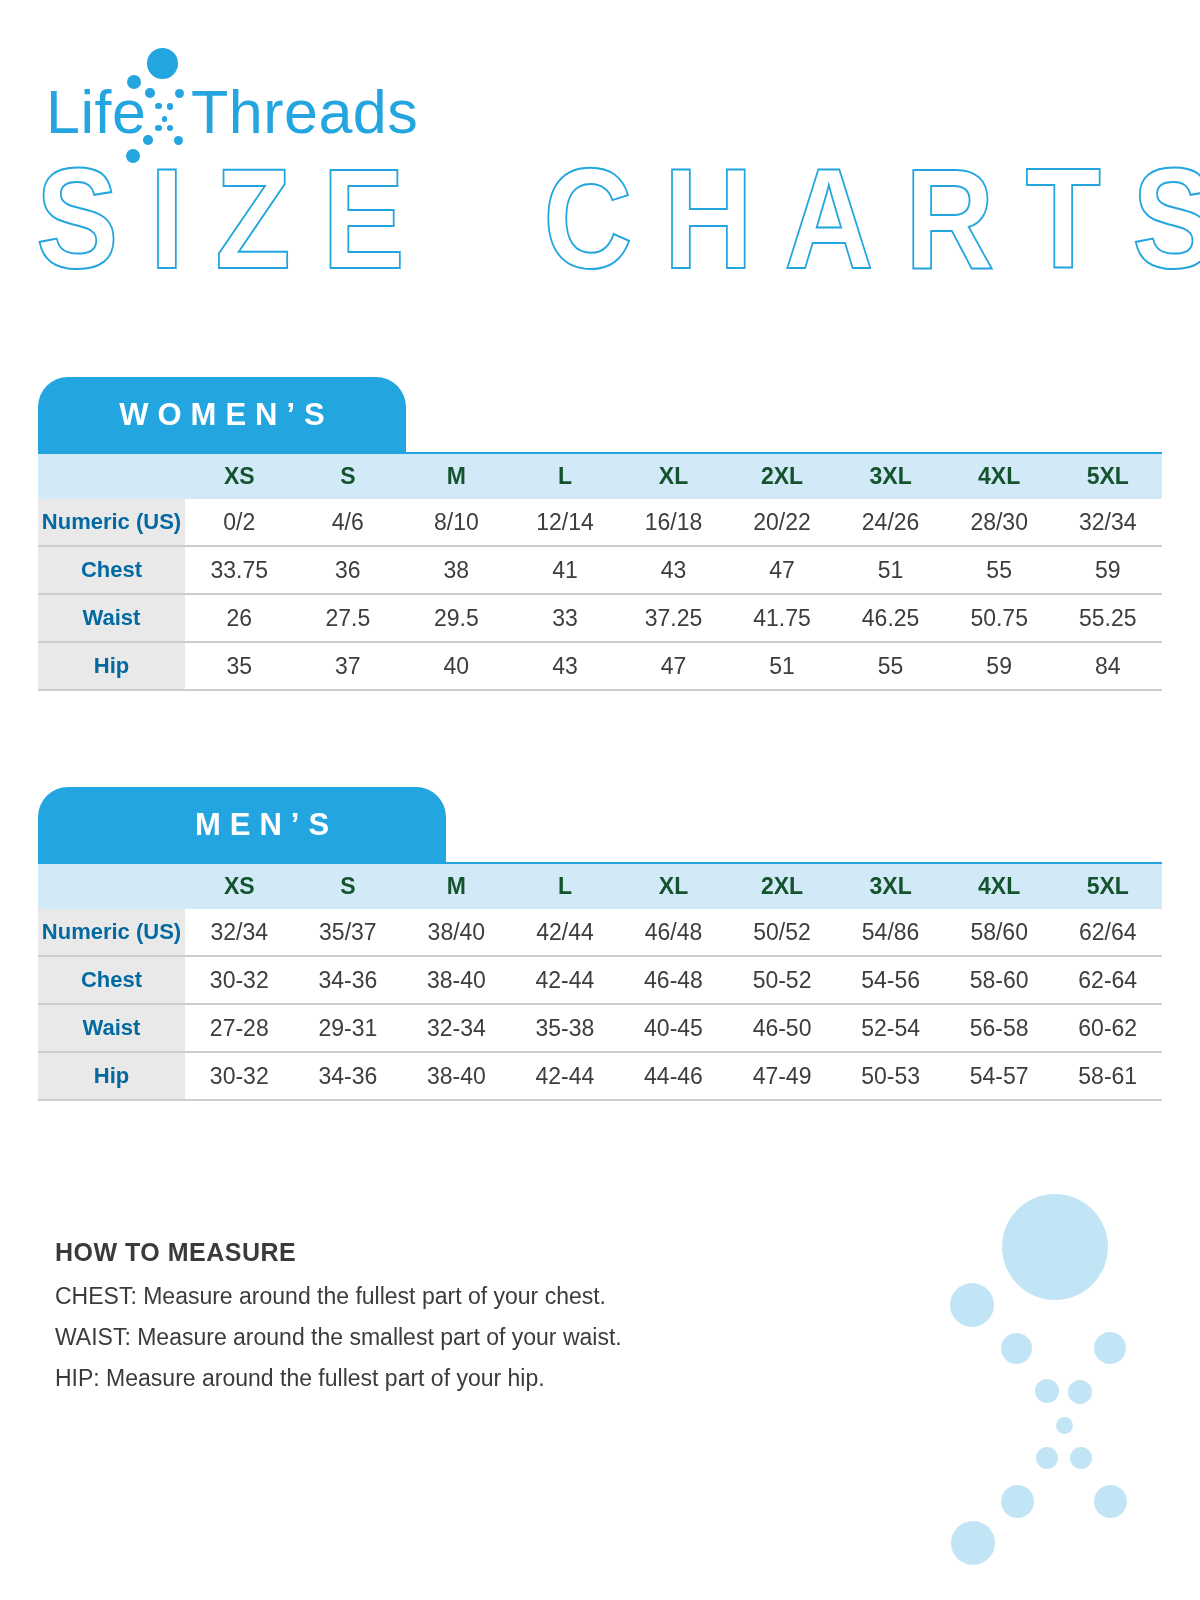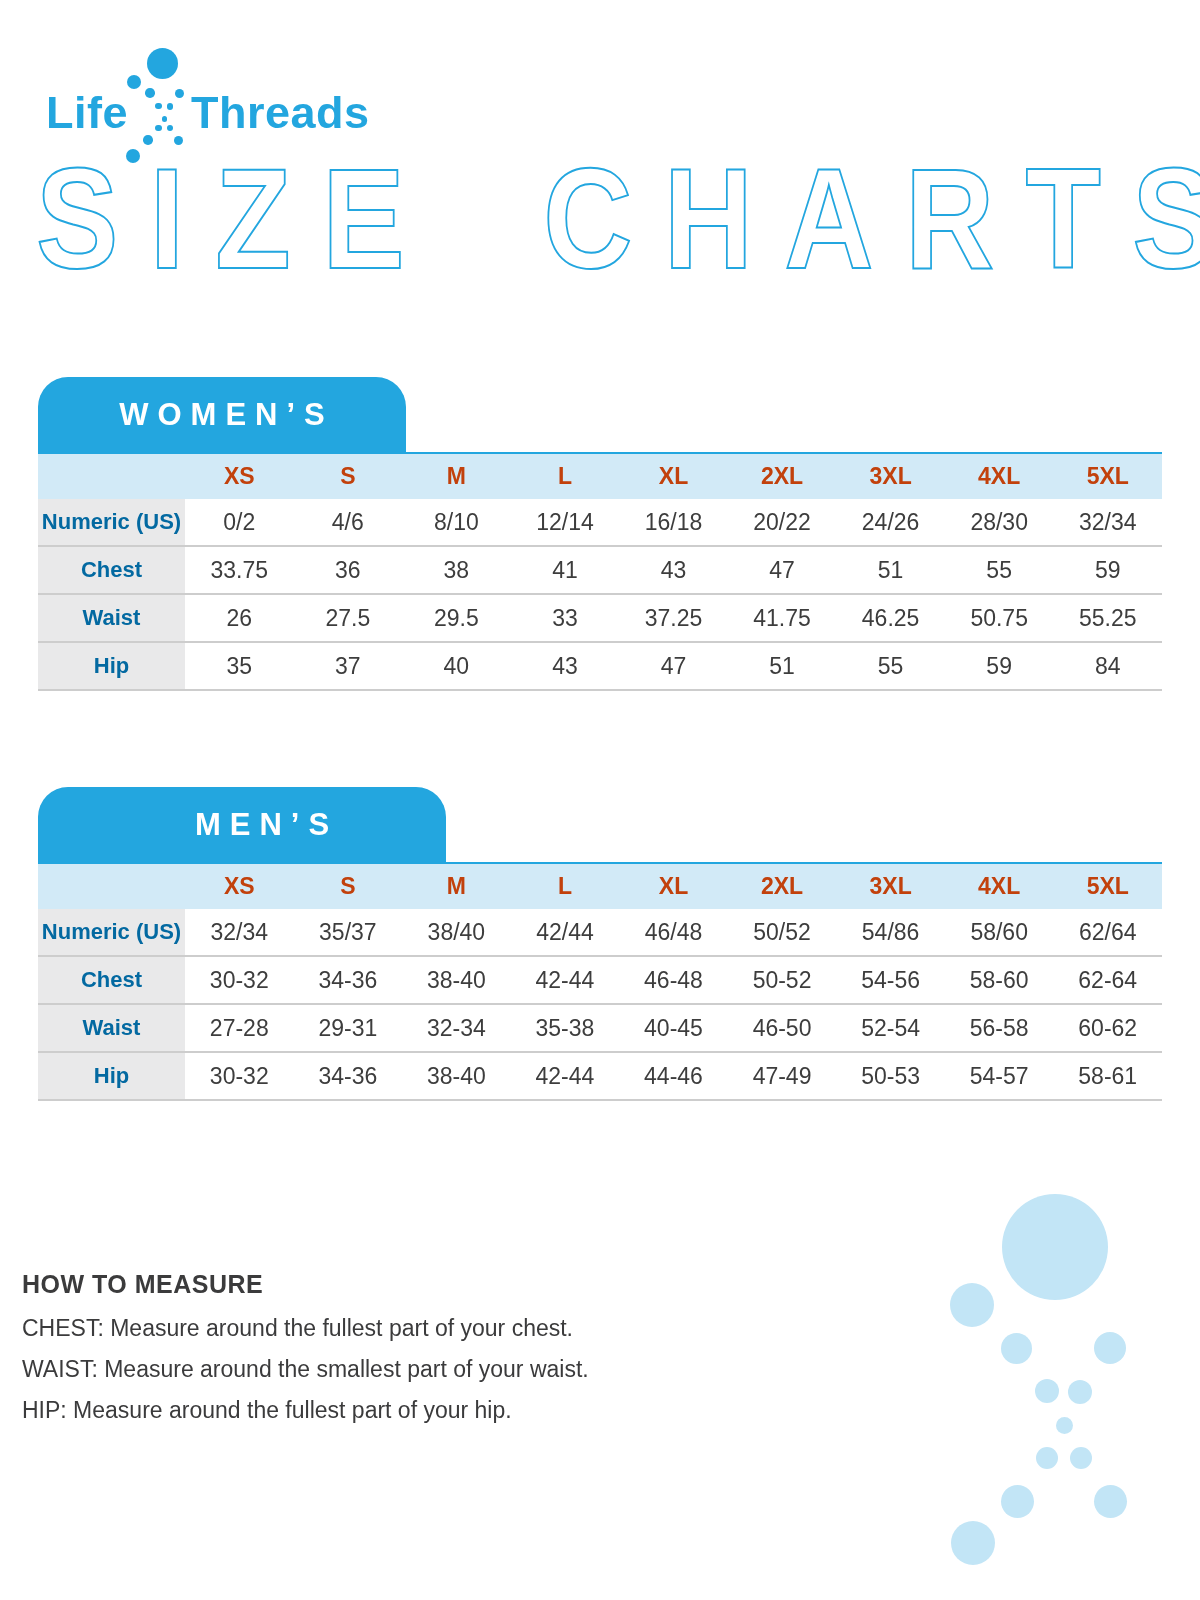--- a/index.html
+++ b/index.html
@@ -10,21 +10,21 @@
     --text-dark:#3b3b3c;
     --sep:#cdcdcd;
   }
   html,body{margin:0;padding:0;background:#fff;}
   .page{
     position:relative;width:1200px;height:1600px;background:#ffffff;overflow:hidden;
     font-family:"Liberation Sans", sans-serif;
   }
   
   .logo-word{
-    position:absolute;top:88px;font-size:45px;line-height:49px;font-weight:700;
+    position:absolute;top:88px;font-size:61px;line-height:49px;font-weight:400;
     color:var(--brand);letter-spacing:0.5px;white-space:nowrap;
   }
   .logo-life{left:46px;}
   .logo-threads{left:191px;}
   .dot{position:absolute;border-radius:50%;}
   .logo-dot{background:var(--brand);}
   .decor-dot{background:var(--pale);}
   
   .page-title{
     position:absolute;left:36px;top:148px;white-space:nowrap;
@@ -48,27 +48,27 @@
   }
   .table-w{top:452px;}
   .table-m{top:862px;}
   .st-cell{
     display:flex;align-items:center;justify-content:center;
     height:46px;background:#fff;border-bottom:2px solid var(--sep);
     font-size:23px;color:#3d3d3d;white-space:nowrap;
   }
   .st-band{
     background:var(--band);border-top:2px solid var(--brand);border-bottom:none;height:45px;
-    font-weight:700;font-size:23px;color:#c2410c;
+    font-weight:700;font-size:23px;color:#14532d;
   }
   .st-label{
     background:var(--label-gray);font-weight:700;font-size:22px;color:#0369a1;
   }
   
-  .htm{position:absolute;left:22px;top:1238px;color:var(--text-dark);margin-top:32px;}
+  .htm{position:absolute;left:55px;top:1238px;color:var(--text-dark);}
   .htm-heading{font-weight:700;font-size:25px;margin:0 0 16px 0;letter-spacing:0.5px;}
   .htm-line{font-size:23px;margin:0 0 14px 0;white-space:nowrap;}
 </style>
 </head>
 <body>
 
 <div class="page">
 
   <div class="logo-word logo-life">Life</div>
   <div class="logo-word logo-threads">Threads</div>

